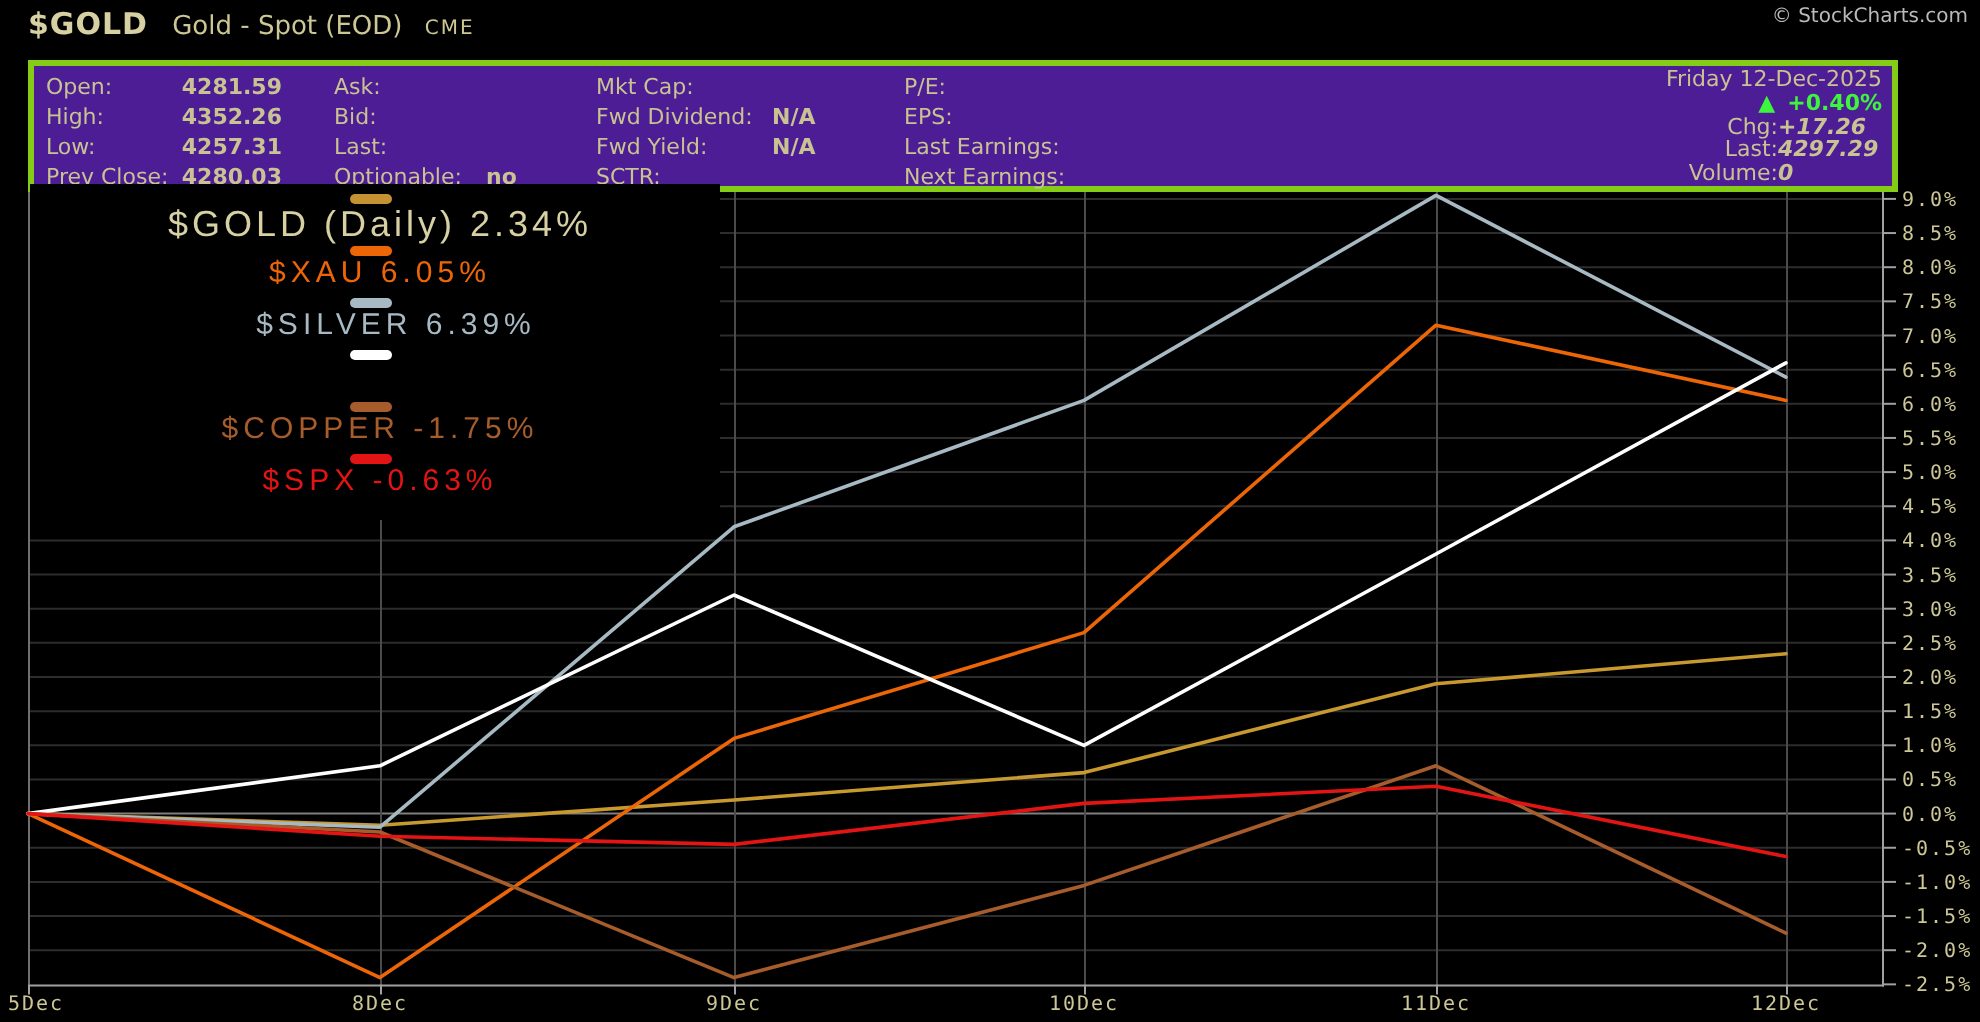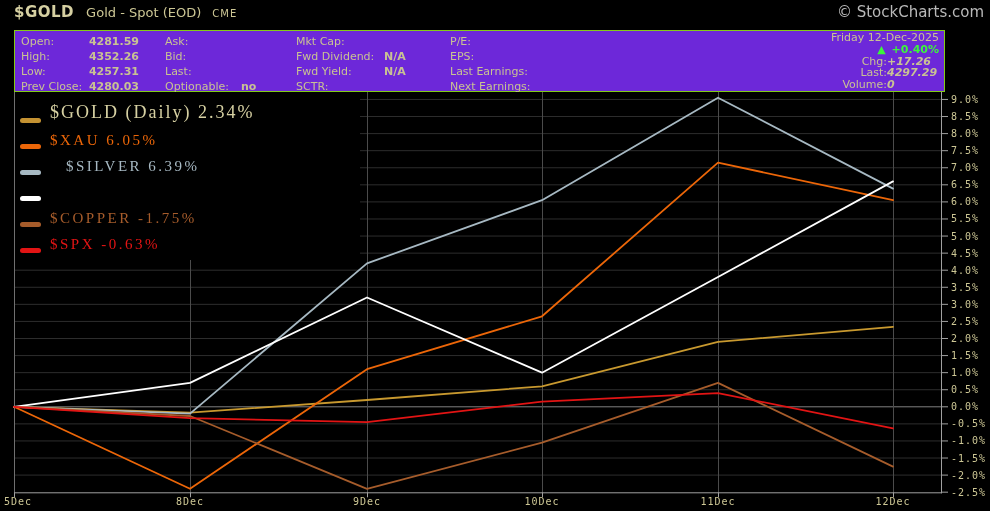--- a/index.html
+++ b/index.html
@@ -5,46 +5,46 @@
   html,body{margin:0;padding:0;background:#000;}
   .stage{
     position:relative;width:990px;height:511px;background:#000;overflow:hidden;
     font-family:"DejaVu Sans",sans-serif;-webkit-font-smoothing:none;
   }
   
   .titlebar{position:absolute;left:14px;top:2px;white-space:nowrap;}
   .sym{font-weight:bold;font-size:15px;color:#d6d0a2;letter-spacing:.5px;}
   .desc{font-size:13px;color:#cdc795;margin-left:7px;}
   .exch{font-size:10px;color:#cdc795;margin-left:6px;letter-spacing:1px;}
-  .copyright{position:absolute;right:6px;top:3px;font-size:15px;color:#b9b9b9;}
+  .copyright{position:absolute;right:6px;top:3px;font-size:10px;color:#b9b9b9;}
   
   .infobox{
     position:absolute;left:14px;top:30px;width:929px;height:60px;
-    border:1px solid #84cc16;background:#6d28d9;font-size:11px;color:#c9c293;
+    border:3px solid #84cc16;background:#4c1d95;font-size:11px;color:#c9c293;
   }
   .icol{position:absolute;top:3px;}
   .icol .row{height:15px;line-height:15px;white-space:nowrap;}
   .lbl{display:inline-block;}
   .val{font-weight:bold;}
   .c1{left:6px;}  .c1 .lbl{width:63px;} .c1 .val{display:inline-block;width:55px;text-align:right;}
   .c2{left:150px;} .c2 .lbl{width:76px;}
   .c3{left:281px;} .c3 .lbl{width:88px;} .c3 .val{display:inline-block;width:20px;text-align:left;}
   .c4{left:415px;margin-left:20px;}
   .rcol{position:absolute;top:1px;right:5px;text-align:right;}
   .rcol .rrow{height:11.8px;line-height:11.8px;white-space:nowrap;}
   .rcol .val{display:inline-block;width:52px;text-align:left;font-style:italic;}
   .pct{color:#3cf53c;font-weight:bold;}
   .tri{color:#3cf53c;font-size:11px;margin-right:6px;}
   
   .legend{
     position:absolute;left:15px;top:92px;width:345px;height:168px;background:#000;
     padding-top:5px;box-sizing:border-box;
   }
-  .litem{display:flex;align-items:flex-end;height:26px;padding-left:5px;
-    font-family:Liberation Serif, serif;font-size:15px;letter-spacing:2.5px;white-space:nowrap;}
+  .litem{display:flex;align-items:center;height:26px;padding-left:5px;
+    font-family:Liberation Sans, sans-serif;font-size:15px;letter-spacing:2.5px;white-space:nowrap;flex-direction:column;}
   .litem.big{font-size:18px;letter-spacing:2px;}
   .swatch{width:21px;height:5px;border-radius:3px;margin-right:9px;flex:0 0 auto;}
   
   svg.chart{position:absolute;left:0;top:0;}
   svg text{font-family:"DejaVu Sans Mono",monospace;font-size:10px;fill:#cdc795;}
 </style>
 </head>
 <body>
 
 <div class="stage">

